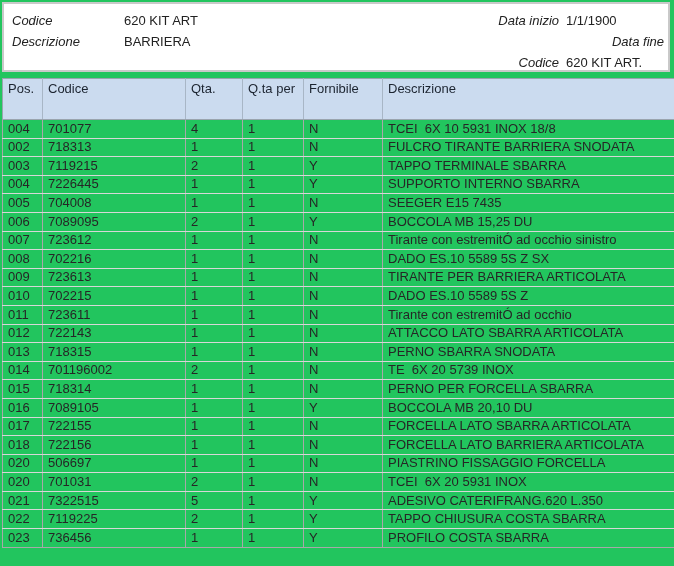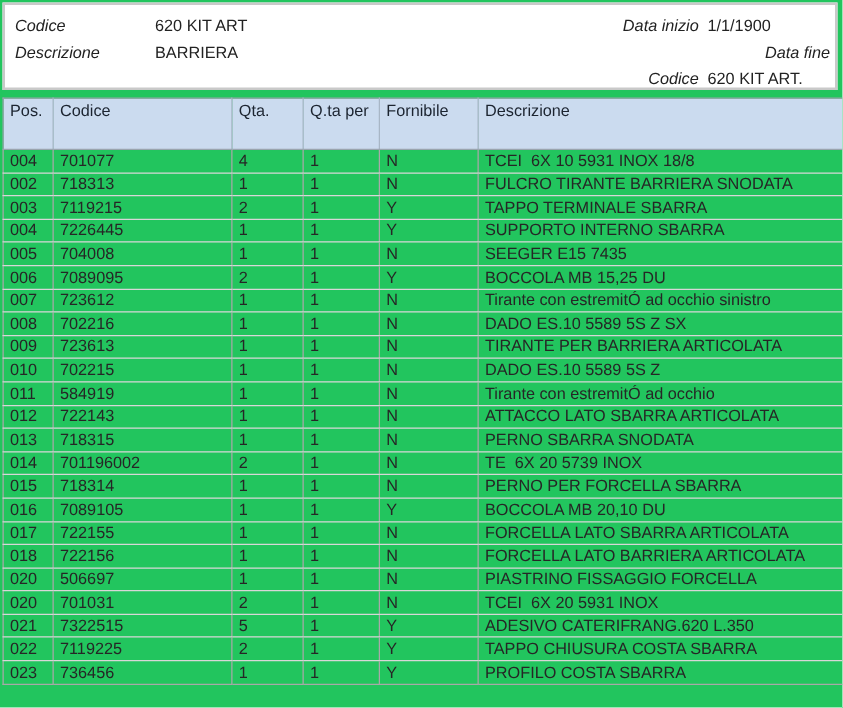--- a/index.html
+++ b/index.html
@@ -202,21 +202,21 @@
         <tr>
           <td>010</td>
           <td>702215</td>
           <td>1</td>
           <td>1</td>
           <td>N</td>
           <td>DADO ES.10 5589 5S Z</td>
         </tr>
         <tr>
           <td>011</td>
-          <td>584919</td>
+          <td>723611</td>
           <td>1</td>
           <td>1</td>
           <td>N</td>
           <td>Tirante con estremitÓ ad occhio</td>
         </tr>
         <tr>
           <td>012</td>
           <td>722143</td>
           <td>1</td>
           <td>1</td>

